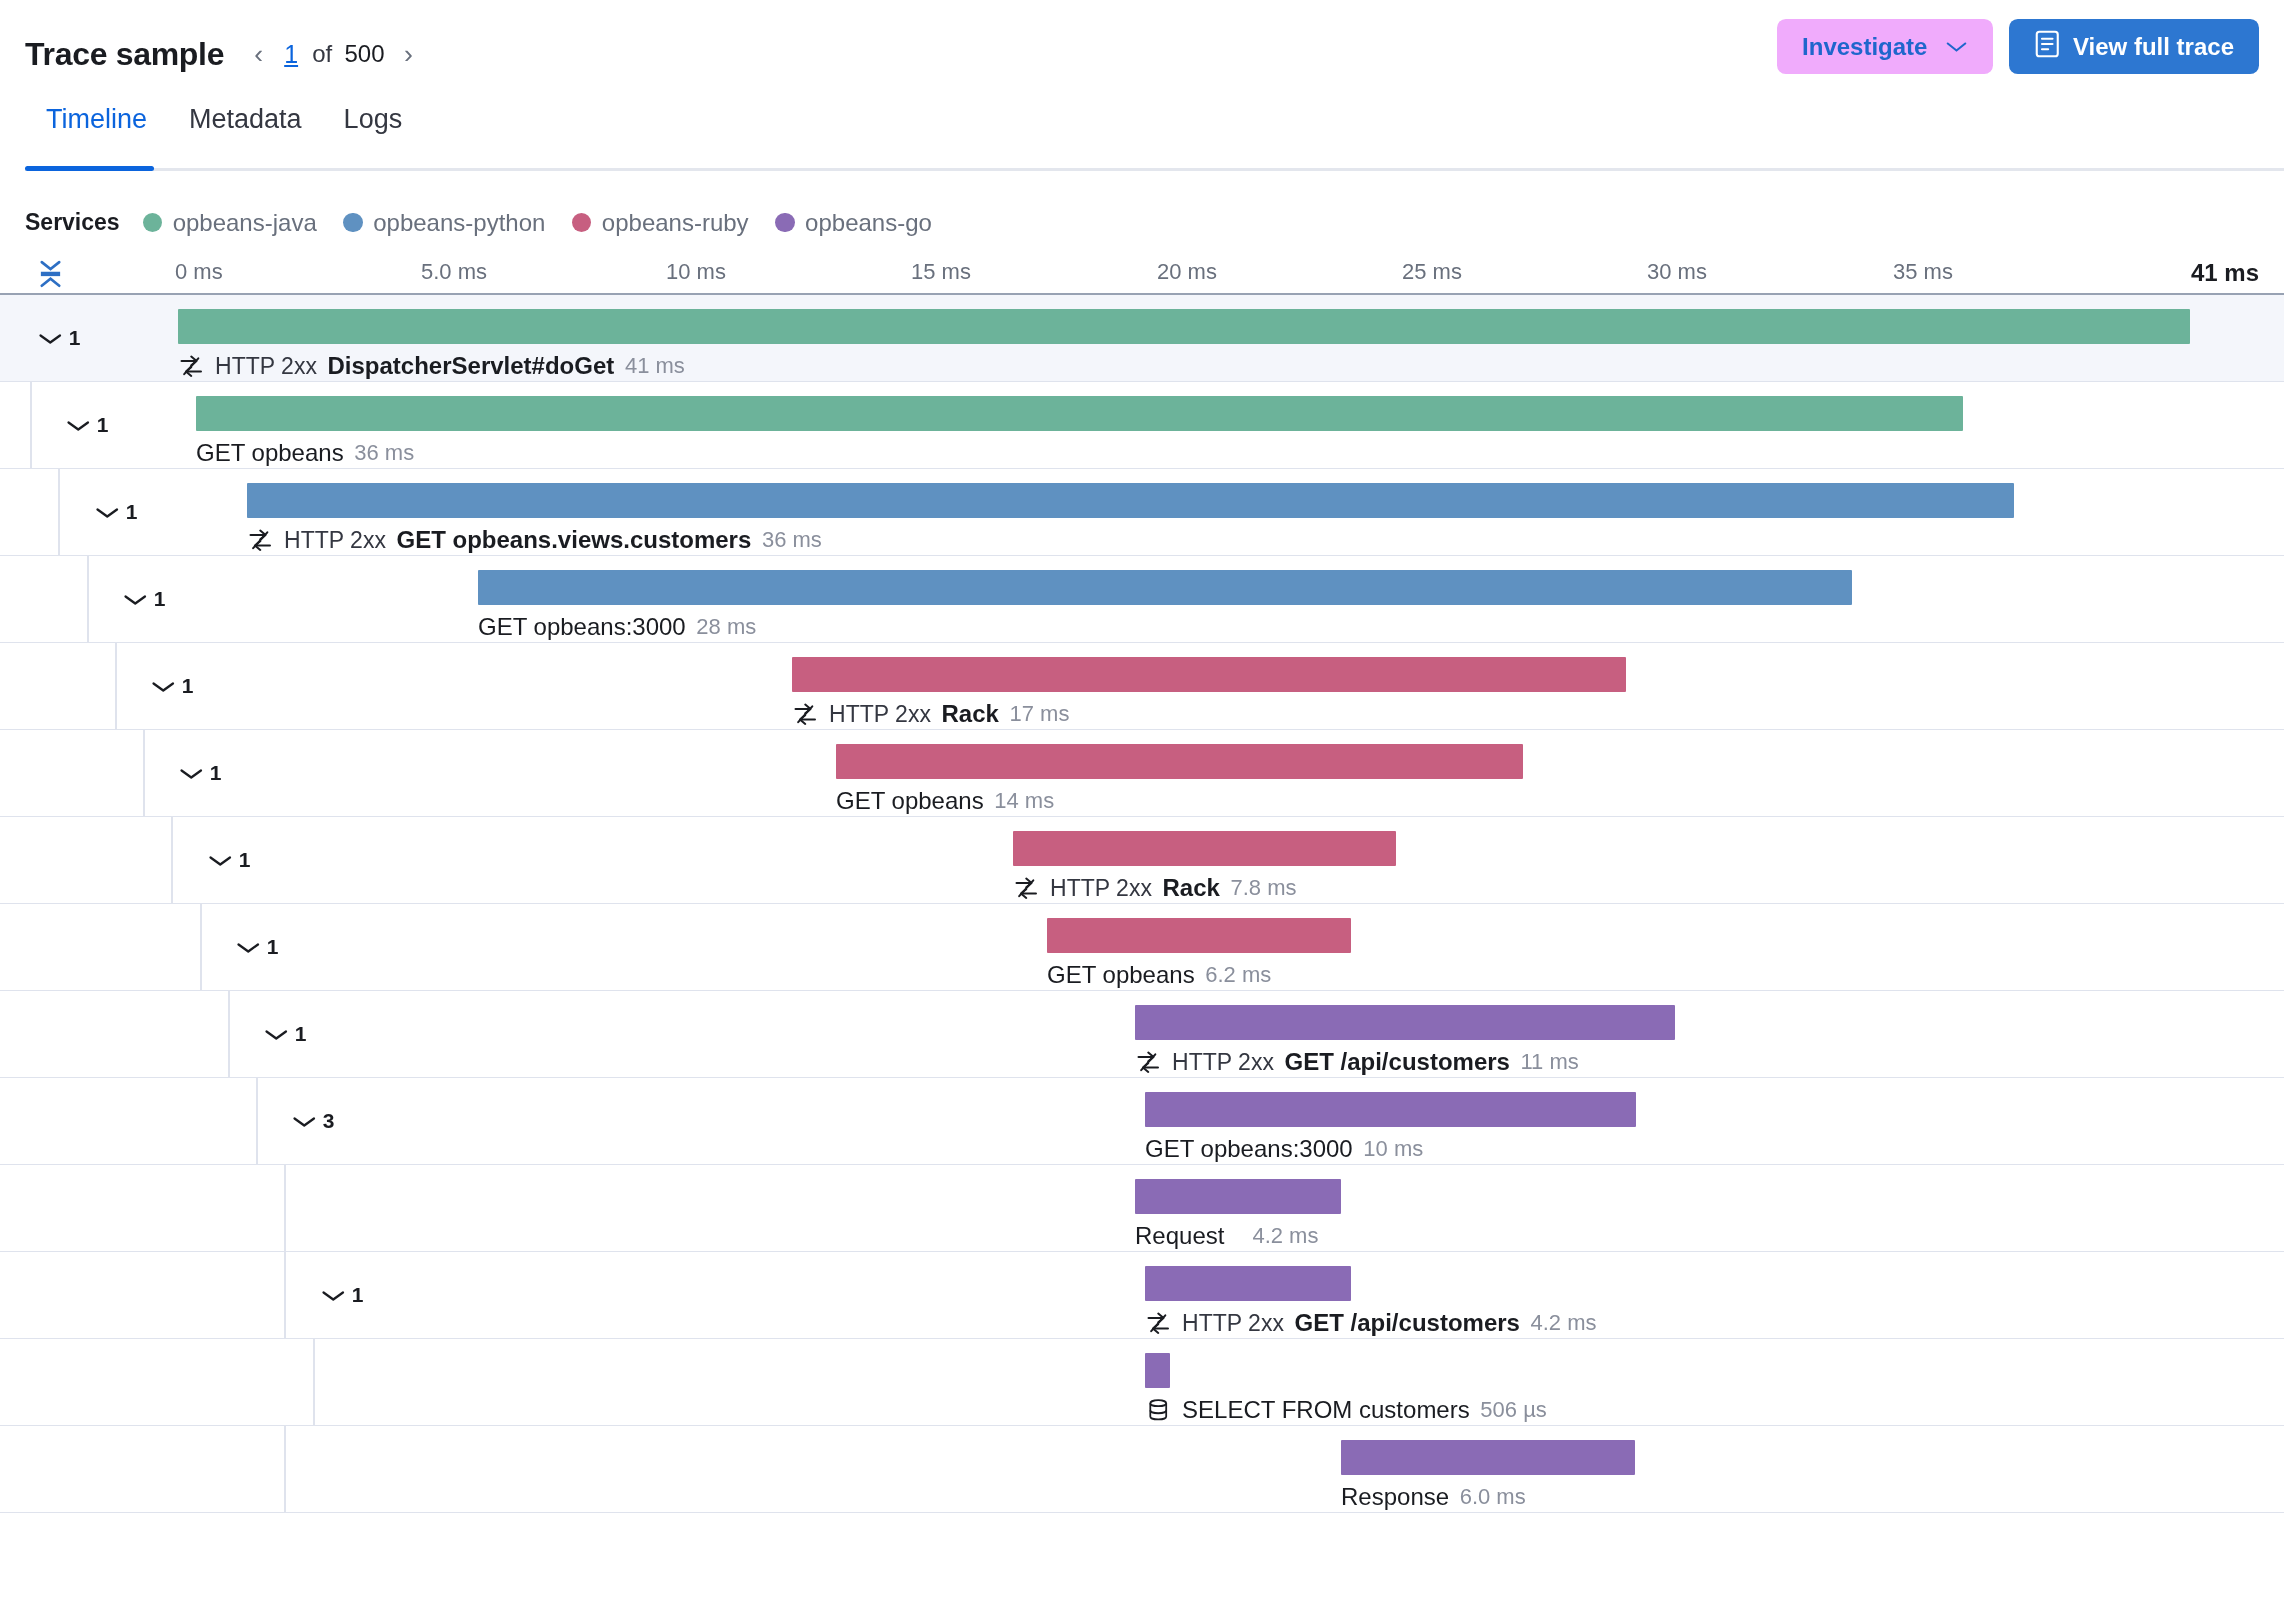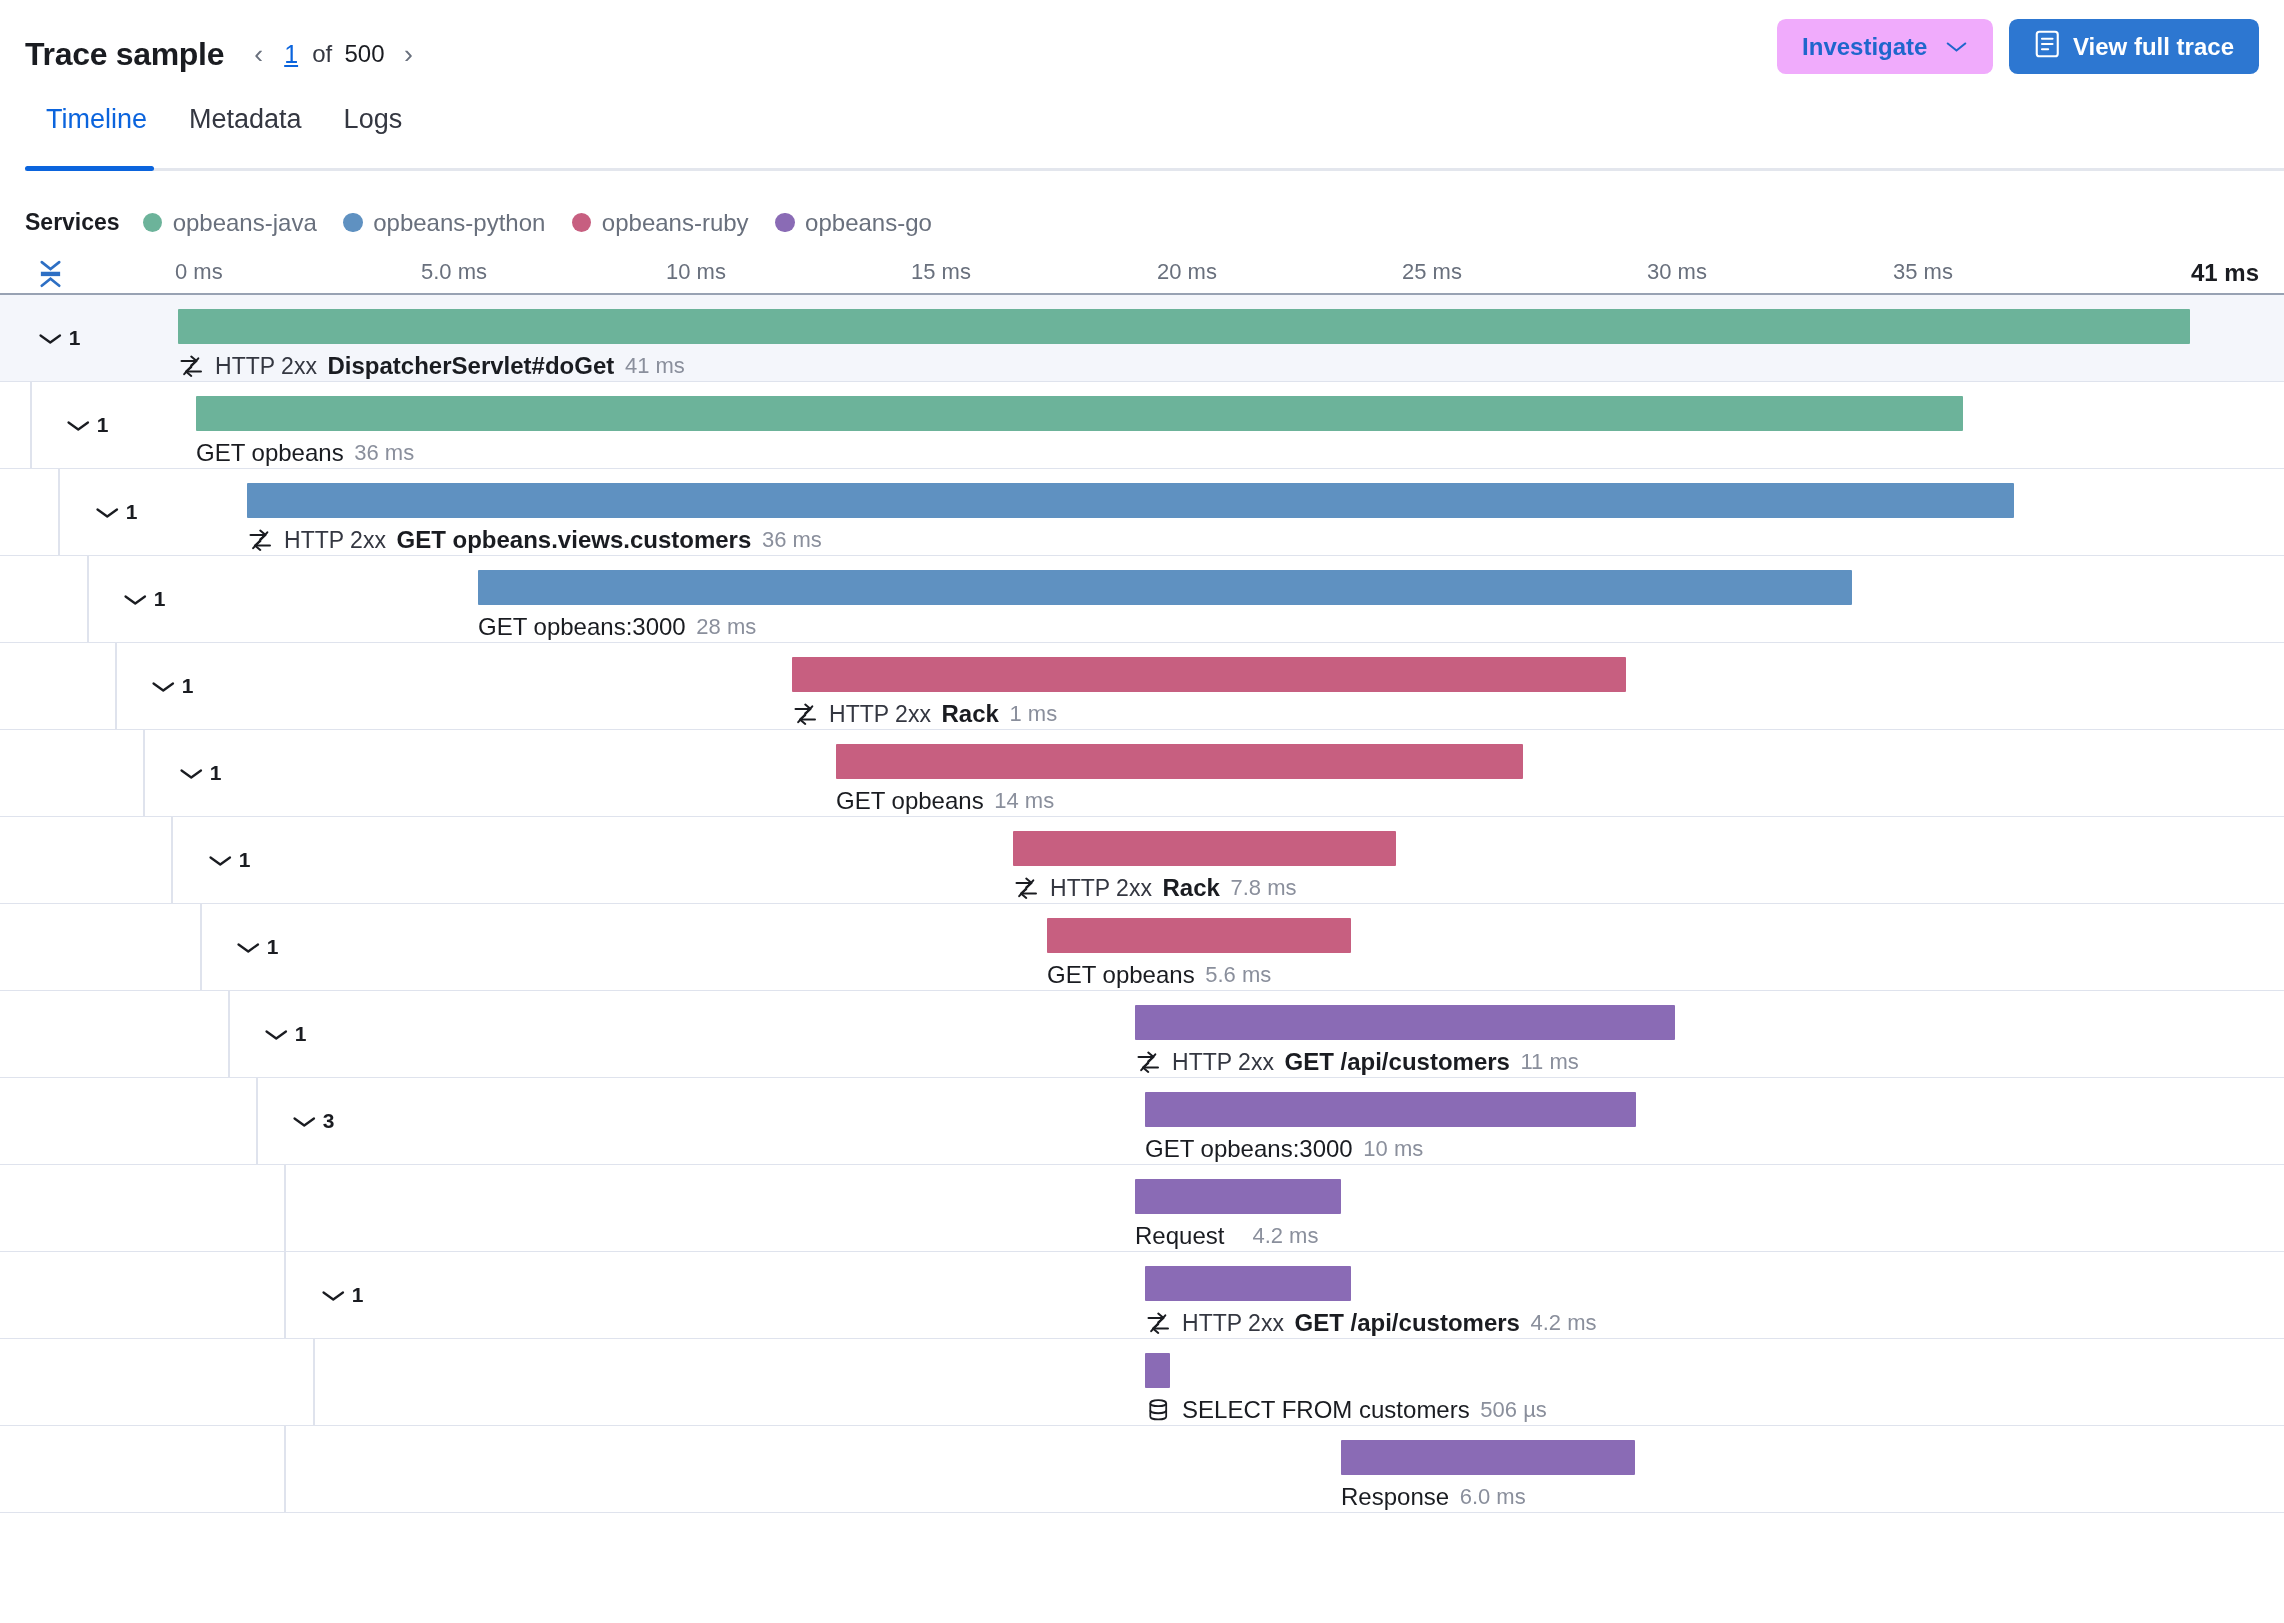--- a/index.html
+++ b/index.html
@@ -281,21 +281,21 @@
         <div class="bar-label" style="left: 792px;">
           <svg class="lbl-icon" viewBox="0 0 30 30">
             <path d="M4 9 L20 9" stroke="#1a1c21" stroke-width="2.3" fill="none" stroke-linecap="round"></path>
             <path d="M15 4 L21 9 L15 14" stroke="#1a1c21" stroke-width="2.3" fill="none" stroke-linecap="round" stroke-linejoin="round"></path>
             <path d="M26 21 L10 21" stroke="#1a1c21" stroke-width="2.3" fill="none" stroke-linecap="round"></path>
             <path d="M15 16 L9 21 L15 26" stroke="#1a1c21" stroke-width="2.3" fill="none" stroke-linecap="round" stroke-linejoin="round"></path>
             <path d="M7 24 L23 6" stroke="#1a1c21" stroke-width="2.3" stroke-linecap="round"></path>
           </svg>
           <span class="kind">HTTP 2xx</span>
           <span class="name">Rack</span>
-          <span class="dur">1 ms</span>
+          <span class="dur">17 ms</span>
         </div>
       </div>
       <div class="row">
         <div class="row-indent" style="left: 143px;"></div>
         <div class="accordion" style="left: 178px;">
           <span class="chev"><svg width="26.5" height="16" viewBox="0 0 30 18">
               <path d="M4 5 L15 13 L26 5" stroke="#1a1c21" stroke-width="2.6" fill="none" stroke-linecap="round" stroke-linejoin="round"></path>
             </svg></span>
           <span class="count">1</span>
         </div>
@@ -331,21 +331,21 @@
         <div class="row-indent" style="left: 200px;"></div>
         <div class="accordion" style="left: 235px;">
           <span class="chev"><svg width="26.5" height="16" viewBox="0 0 30 18">
               <path d="M4 5 L15 13 L26 5" stroke="#1a1c21" stroke-width="2.6" fill="none" stroke-linecap="round" stroke-linejoin="round"></path>
             </svg></span>
           <span class="count">1</span>
         </div>
         <div class="bar" style="background: rgb(199, 95, 128); left: 1047px; width: 304px;"></div>
         <div class="bar-label" style="left: 1047px;">
           <span class="name plain">GET opbeans</span>
-          <span class="dur">5.6 ms</span>
+          <span class="dur">6.2 ms</span>
         </div>
       </div>
       <div class="row">
         <div class="row-indent" style="left: 228px;"></div>
         <div class="accordion" style="left: 263px;">
           <span class="chev"><svg width="26.5" height="16" viewBox="0 0 30 18">
               <path d="M4 5 L15 13 L26 5" stroke="#1a1c21" stroke-width="2.6" fill="none" stroke-linecap="round" stroke-linejoin="round"></path>
             </svg></span>
           <span class="count">1</span>
         </div>

